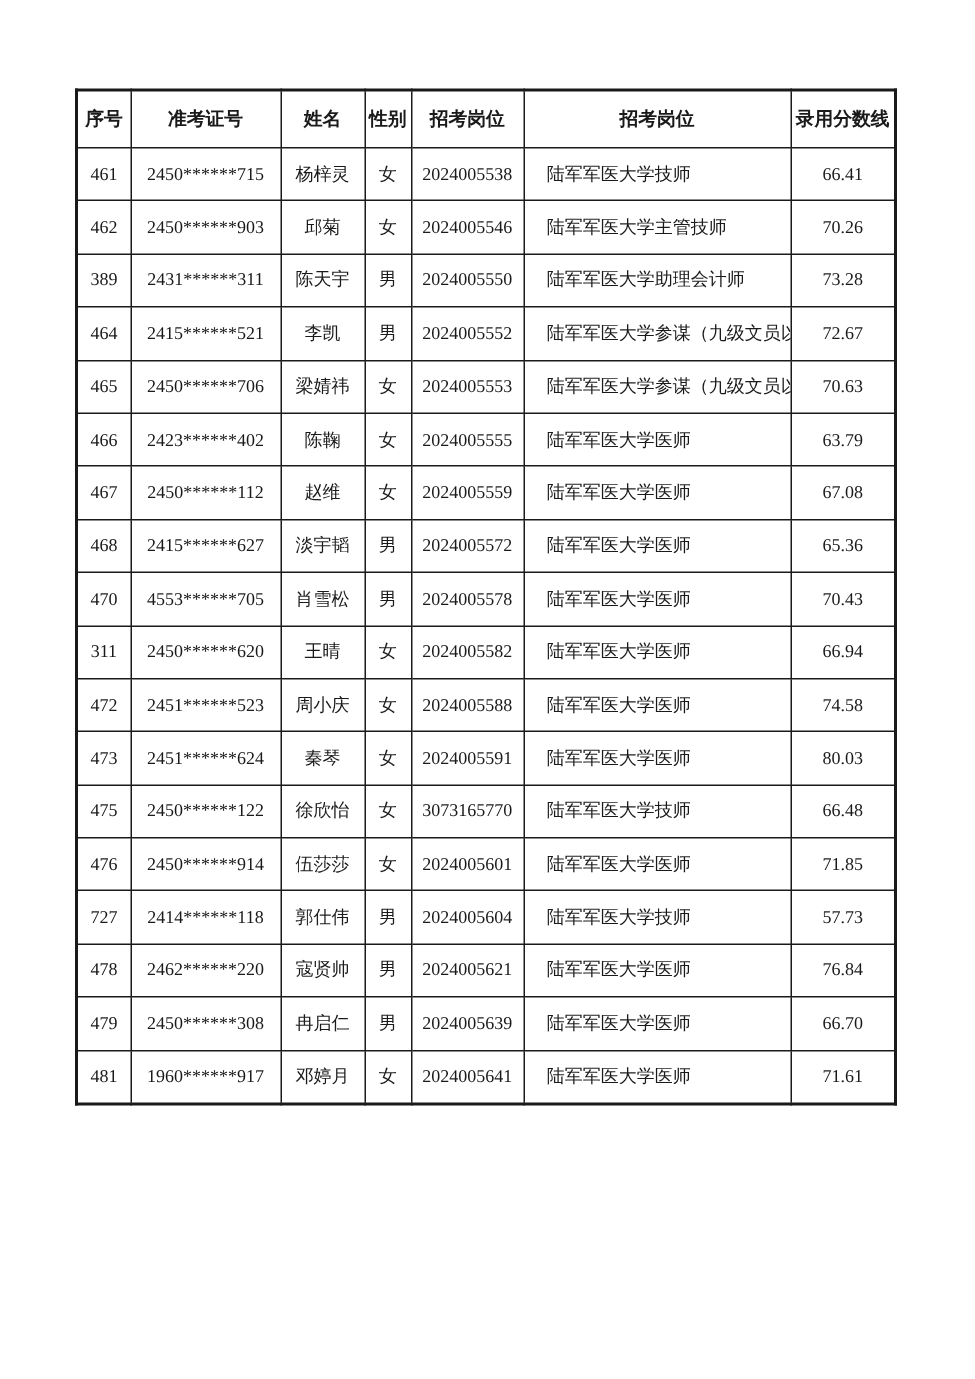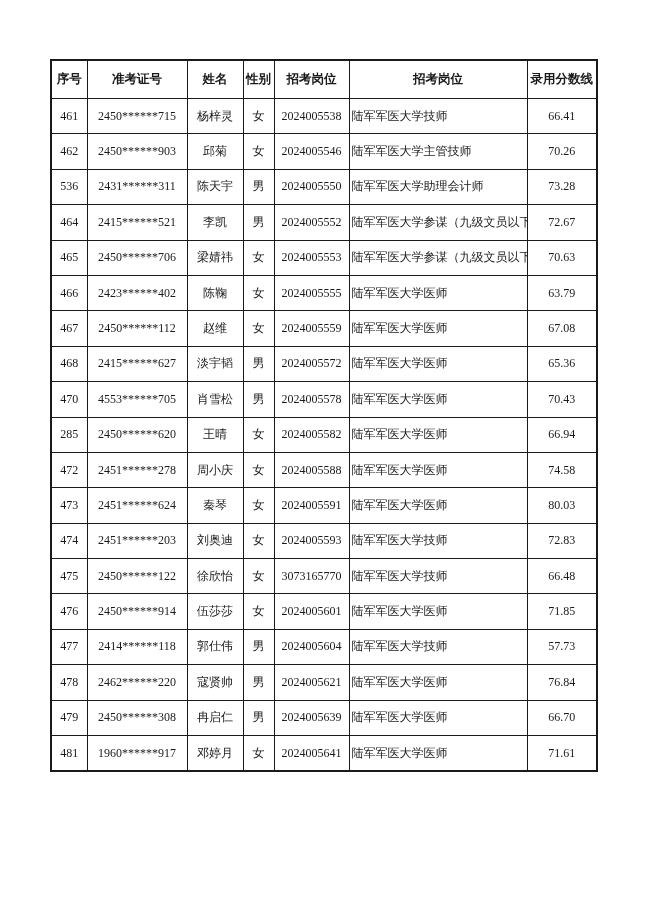--- a/index.html
+++ b/index.html
@@ -44,21 +44,21 @@
     font-weight: bold;
     font-size: 12.5px;
     margin-left: 24px;
   }
   table.score-table tbody td {
     height: 34.4px;
     font-weight: normal;
   }
   table.score-table td.col-job {
     text-align: left;
-    padding-left: 2px;
+    padding-left: 15px;
   }
   
   col.c-serial { width: 36px; }
   col.c-examid { width: 100px; }
   col.c-name   { width: 56px; }
   col.c-gender { width: 31px; }
   col.c-code   { width: 75px; }
   col.c-job    { width: 178px; }
   col.c-score  { width: 70px; }
 </style>
@@ -101,21 +101,21 @@
           <tr>
             <td>462</td>
             <td>2450******903</td>
             <td>邱菊</td>
             <td>女</td>
             <td>2024005546</td>
             <td class="col-job">陆军军医大学主管技师</td>
             <td>70.26</td>
           </tr>
           <tr>
-            <td>536</td>
+            <td>389</td>
             <td>2431******311</td>
             <td>陈天宇</td>
             <td>男</td>
             <td>2024005550</td>
             <td class="col-job">陆军军医大学助理会计师</td>
             <td>73.28</td>
           </tr>
           <tr>
             <td>464</td>
             <td>2415******521</td>
@@ -164,75 +164,66 @@
           <tr>
             <td>470</td>
             <td>4553******705</td>
             <td>肖雪松</td>
             <td>男</td>
             <td>2024005578</td>
             <td class="col-job">陆军军医大学医师</td>
             <td>70.43</td>
           </tr>
           <tr>
-            <td>285</td>
+            <td>311</td>
             <td>2450******620</td>
             <td>王晴</td>
             <td>女</td>
             <td>2024005582</td>
             <td class="col-job">陆军军医大学医师</td>
             <td>66.94</td>
           </tr>
           <tr>
             <td>472</td>
-            <td>2451******278</td>
+            <td>2451******523</td>
             <td>周小庆</td>
             <td>女</td>
             <td>2024005588</td>
             <td class="col-job">陆军军医大学医师</td>
             <td>74.58</td>
           </tr>
           <tr>
             <td>473</td>
             <td>2451******624</td>
             <td>秦琴</td>
             <td>女</td>
             <td>2024005591</td>
             <td class="col-job">陆军军医大学医师</td>
             <td>80.03</td>
           </tr>
           <tr>
-            <td>474</td>
-            <td>2451******203</td>
-            <td>刘奥迪</td>
-            <td>女</td>
-            <td>2024005593</td>
-            <td class="col-job">陆军军医大学技师</td>
-            <td>72.83</td>
-          </tr>
-          <tr>
             <td>475</td>
             <td>2450******122</td>
             <td>徐欣怡</td>
             <td>女</td>
             <td>3073165770</td>
             <td class="col-job">陆军军医大学技师</td>
             <td>66.48</td>
           </tr>
           <tr>
             <td>476</td>
             <td>2450******914</td>
             <td>伍莎莎</td>
             <td>女</td>
             <td>2024005601</td>
             <td class="col-job">陆军军医大学医师</td>
             <td>71.85</td>
           </tr>
           <tr>
-            <td>477</td>
+            <td>727</td>
             <td>2414******118</td>
             <td>郭仕伟</td>
             <td>男</td>
             <td>2024005604</td>
             <td class="col-job">陆军军医大学技师</td>
             <td>57.73</td>
           </tr>
           <tr>
             <td>478</td>
             <td>2462******220</td>

